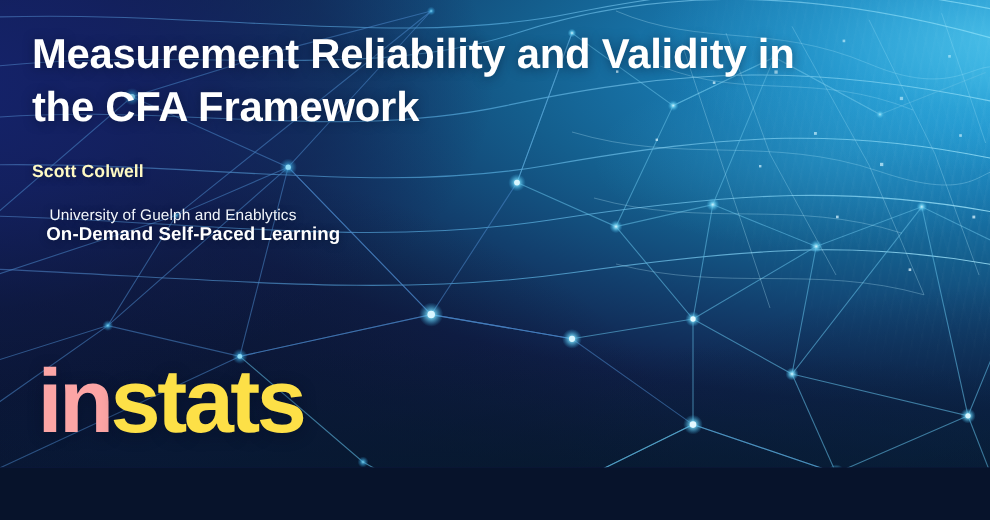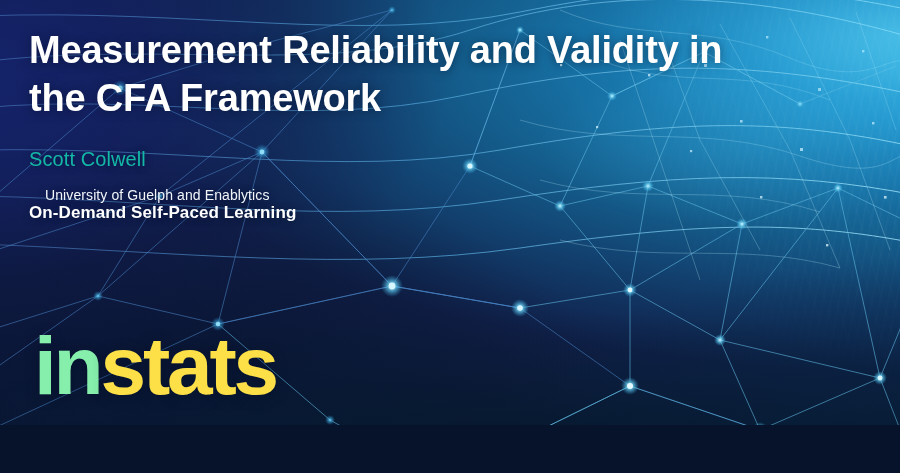--- a/index.html
+++ b/index.html
@@ -75,59 +75,59 @@
     line-height:48px;
     font-weight:700;
     letter-spacing:-0.2px;
     text-shadow:0 1px 10px rgba(4,16,40,.50);
   }
 
   .author{
     position:absolute;
     left:29px; top:148px;
     margin:0;
-    color:#14b8a6;
-    font-size:20px;
-    font-weight:400;
+    color:#fef9c3;
+    font-size:16px;
+    font-weight:700;
     letter-spacing:.1px;
     text-shadow:0 1px 7px rgba(4,16,40,.55);
   }
   .affiliation{
     position:absolute;
     left:29px; top:171px;
     margin:16px;
     color:#f2f6fb;
     font-size:14px;
     font-weight:400;
     letter-spacing:.1px;
     text-shadow:0 1px 7px rgba(4,16,40,.55);
   }
   .format{
     position:absolute;
-    left:29px; top:203px;
+    left:42px; top:203px;
     margin:0;
     color:#ffffff;
     font-size:17px;
     font-weight:700;
     letter-spacing:.1px;
     text-shadow:0 1px 7px rgba(4,16,40,.55);
   }
 
   
   .logo{
     position:absolute;
     left:34px; bottom:18px;
     font-size:82px;
     font-weight:700;
     line-height:1;
     letter-spacing:-3.2px;
     white-space:nowrap;
     text-shadow:0 2px 14px rgba(3,12,32,.45);
   }
-  .logo .in{color:#86efac;}
+  .logo .in{color:#fca5a5;}
   .logo .stats{color:#fde047;}
 </style>
 </head>
 <body>
 
 <div class="slide">
 
   <div class="bg-base"></div>
   <div class="bg-darkleft"></div>
   <div class="bg-bottomdark"></div>

